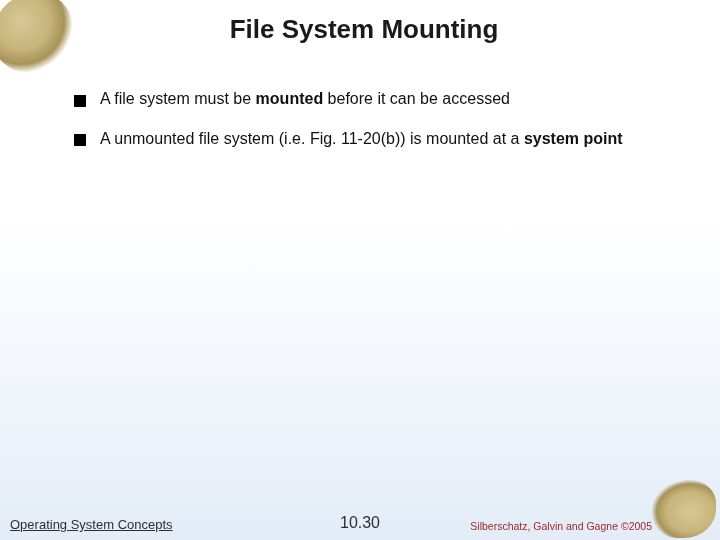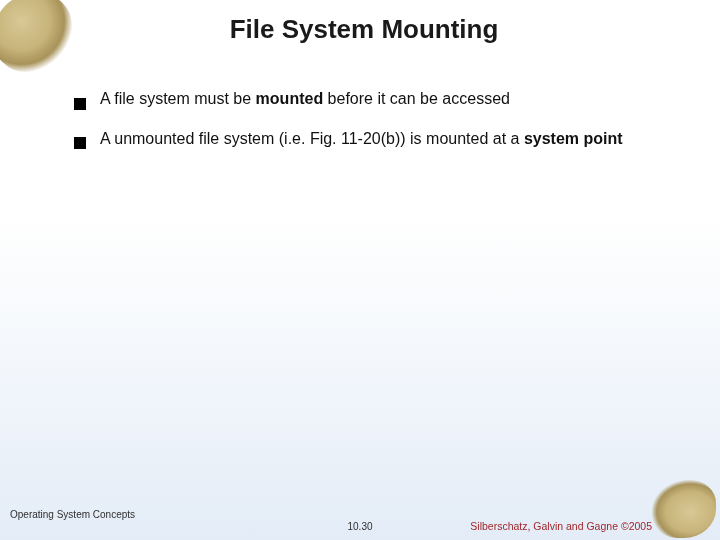--- a/index.html
+++ b/index.html
@@ -33,21 +33,21 @@
     color: #1a1a1a;
   }
   .content {
     position: absolute;
     top: 88px;
     left: 74px;
     right: 70px;
   }
   .bullet-item {
     display: flex;
-    align-items: flex-end;
+    align-items: center;
     margin-bottom: 18px;
     font-size: 16px;
     line-height: 1.35;
     color: #111;
   }
   .bullet-box {
     width: 12px;
     height: 12px;
     background: #000;
     margin-right: 14px;
@@ -58,30 +58,31 @@
   .footer {
     position: absolute;
     bottom: 8px;
     left: 0;
     width: 100%;
     height: 20px;
   }
   .footer-left {
     position: absolute;
     left: 10px;
-    bottom: 12px;
-    font-size: 10px;
+    bottom: 0;
+    font-size: 13px;
     color: #2f2f2f;
+    text-decoration: underline;
   }
   .footer-center {
     position: absolute;
     left: 50%;
     transform: translateX(-50%);
     bottom: 0;
-    font-size: 10px;
+    font-size: 16px;
     color: #2f2f2f;
   }
   .footer-right {
     position: absolute;
     right: 68px;
     bottom: 0;
     font-size: 10.5px;
     color: #a0282d;
   }
 </style>

